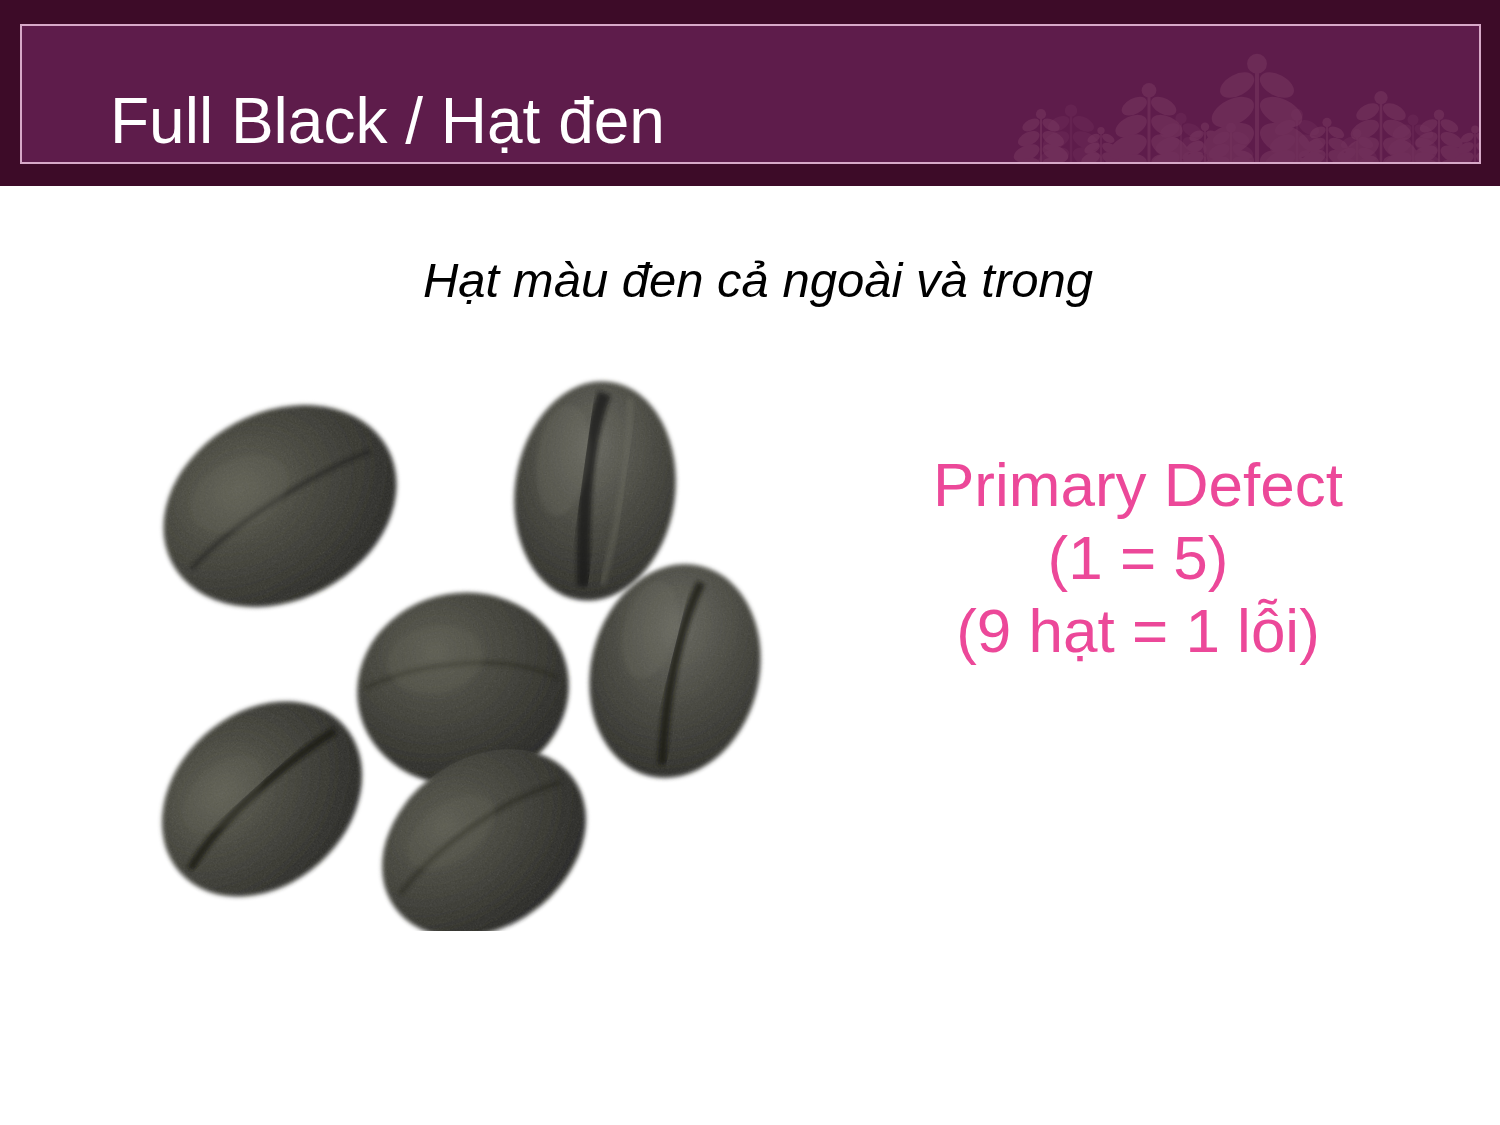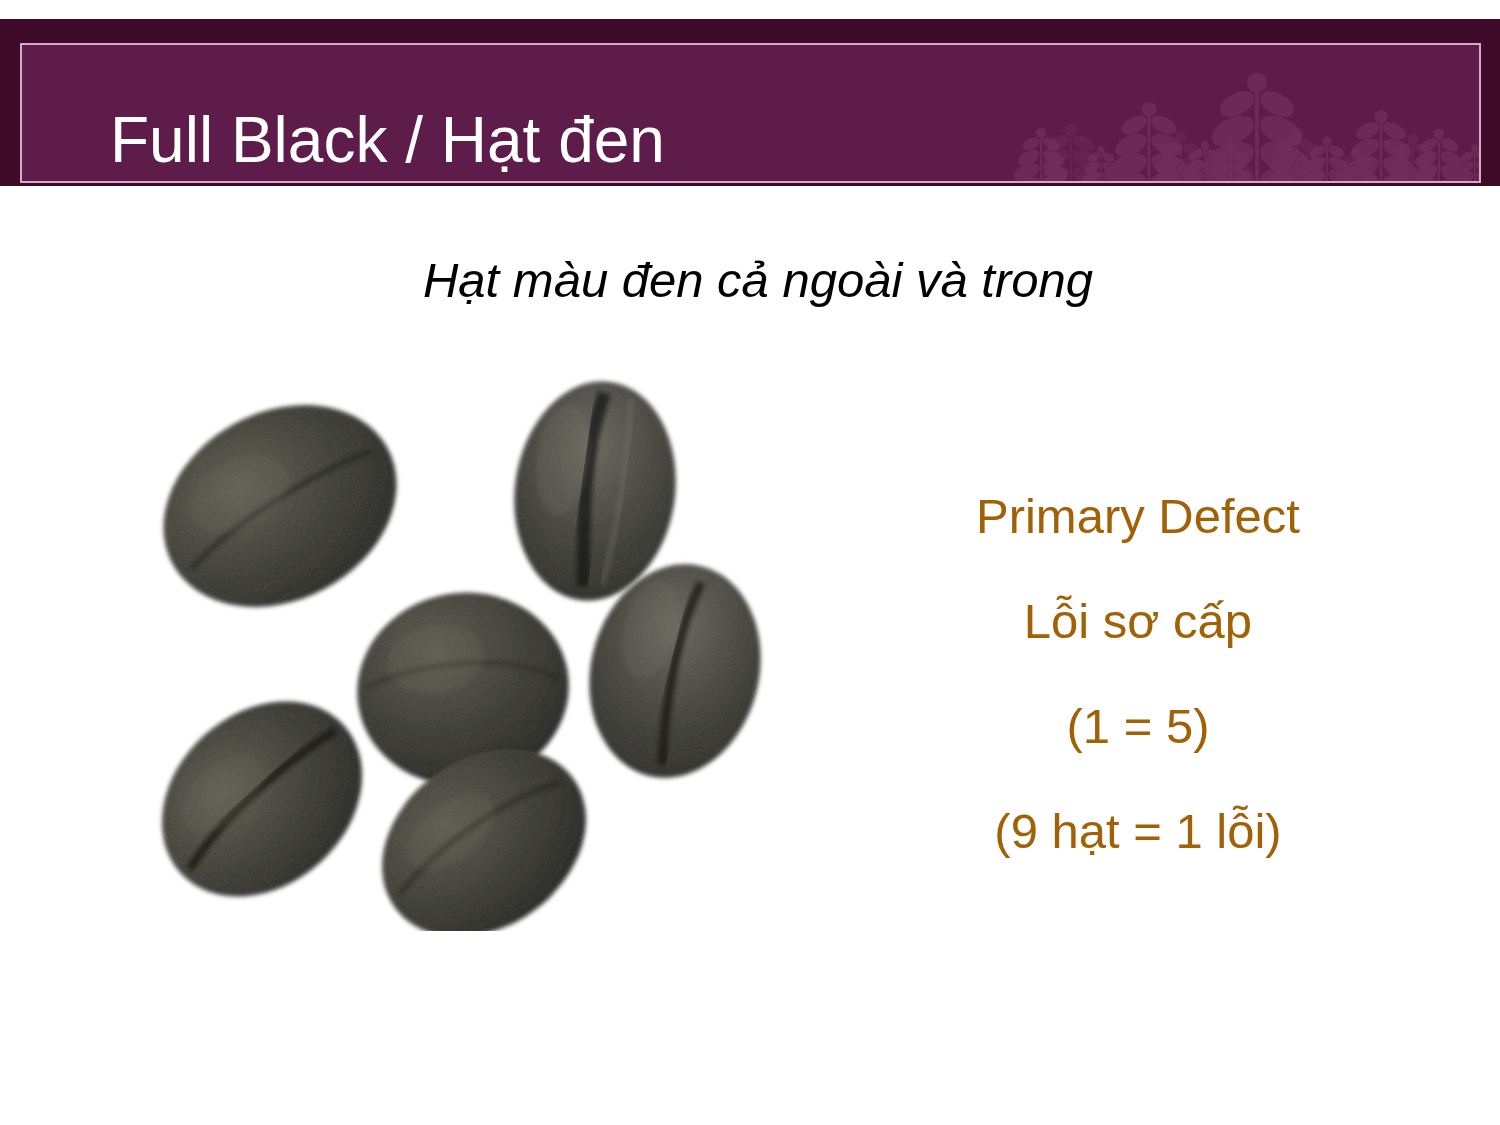--- a/index.html
+++ b/index.html
@@ -17,21 +17,20 @@
   }
 
   
   .header-band {
     position: absolute;
     left: 0;
     top: 0;
     width: 1500px;
     height: 217px;
     background: #3d0b28;
-    margin-top: 19px;
   }
   .header-panel {
     position: absolute;
     left: 20px;
     top: 24px;
     width: 1461px;
     height: 140px;
     background: #5e1c4b;
     border: 2px solid #d7a9c8;
     box-sizing: border-box;
@@ -94,25 +93,24 @@
 
   
   .defect-block {
     position: absolute;
     left: 888px;
     top: 262px;
     width: 500px;
     text-align: center;
   }
   .defect-line {
-    font-size: 49px;
+    font-size: 62px;
     line-height: 73px;
-    color: #a16207;
+    color: #ec4899;
     white-space: nowrap;
-    margin-top: 32px;
   }
 </style>
 </head>
 <body>
 
 <div class="header-band">
   <div class="header-panel">
 
     <svg class="header-deco" viewBox="0 0 470 140" preserveAspectRatio="none">
       <defs>
@@ -230,18 +228,17 @@
         <ellipse rx="110" ry="84" fill="url(#bg3)" filter="url(#soft)"></ellipse>
         <ellipse rx="110" ry="84" fill="#4b4b41" opacity="0.52" filter="url(#grain)"></ellipse>
         <path d="M-98,-8 C-40,-26 44,-24 98,-4" stroke="#1c1c16" stroke-width="5" fill="none" opacity="0.45" filter="url(#soft)"></path>
         <ellipse cx="-20" cy="-28" rx="50" ry="28" fill="#6e6e61" opacity="0.18" filter="url(#soft)"></ellipse>
       </g>
     </svg>
   </div>
 
   <div class="defect-block">
     <div class="defect-line">Primary Defect</div>
-    <div class="defect-line">Lỗi sơ cấp</div>
     <div class="defect-line">(1 = 5)</div>
     <div class="defect-line">(9 hạt = 1 lỗi)</div>
   </div>
 
 </div>
 
 </body></html>

